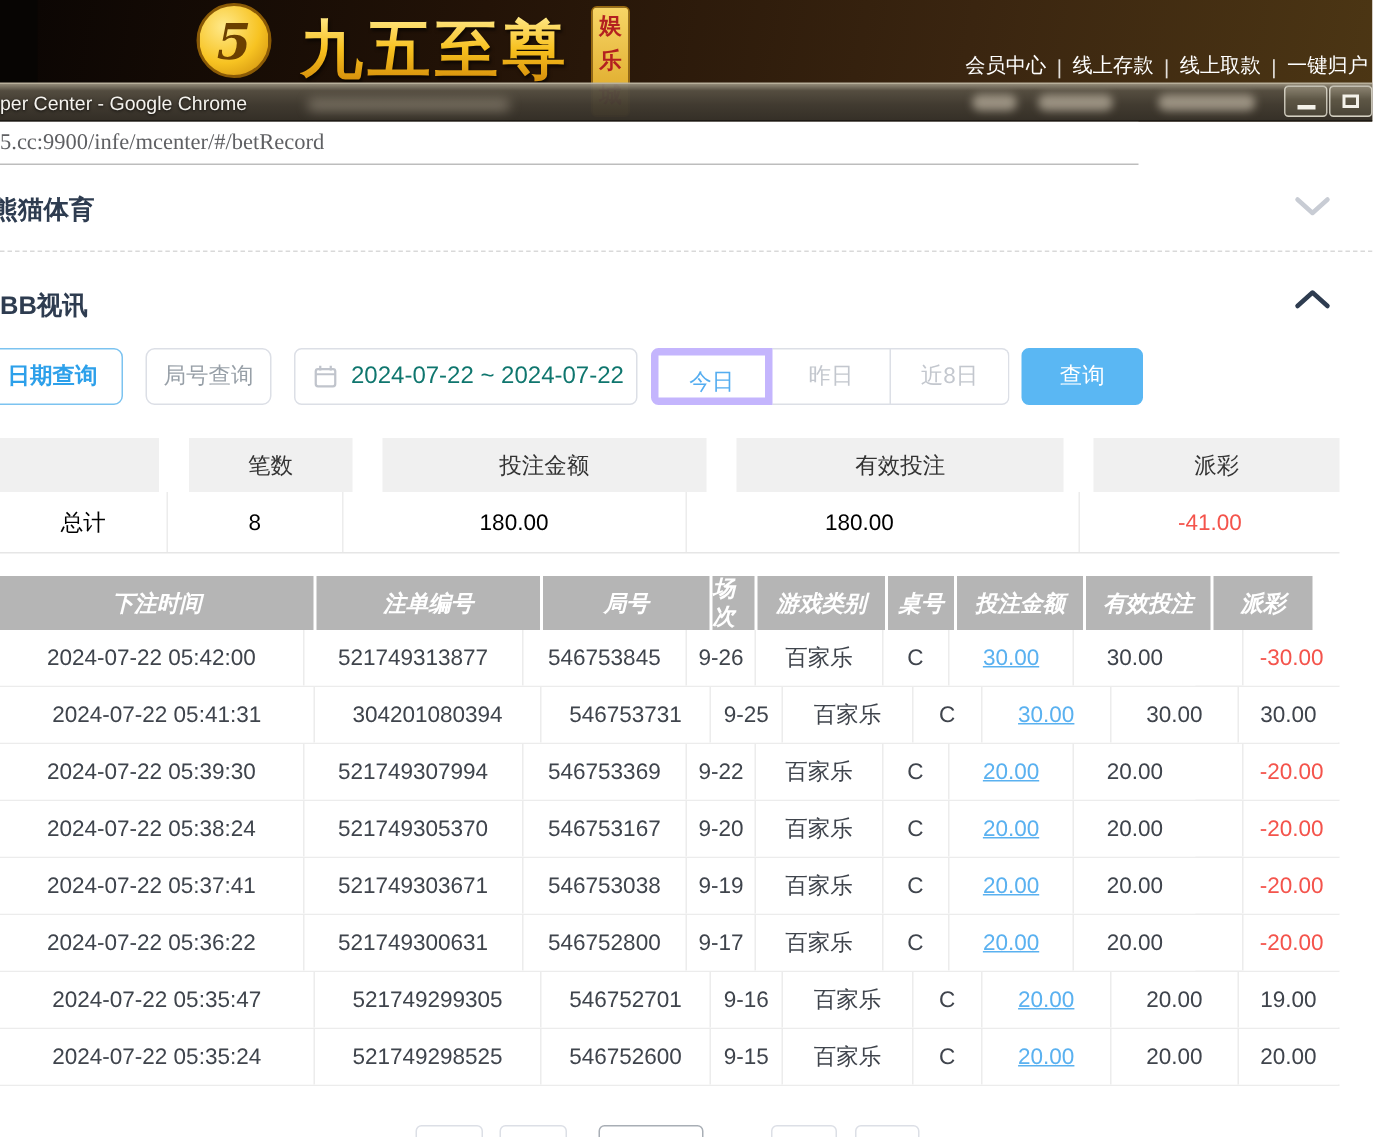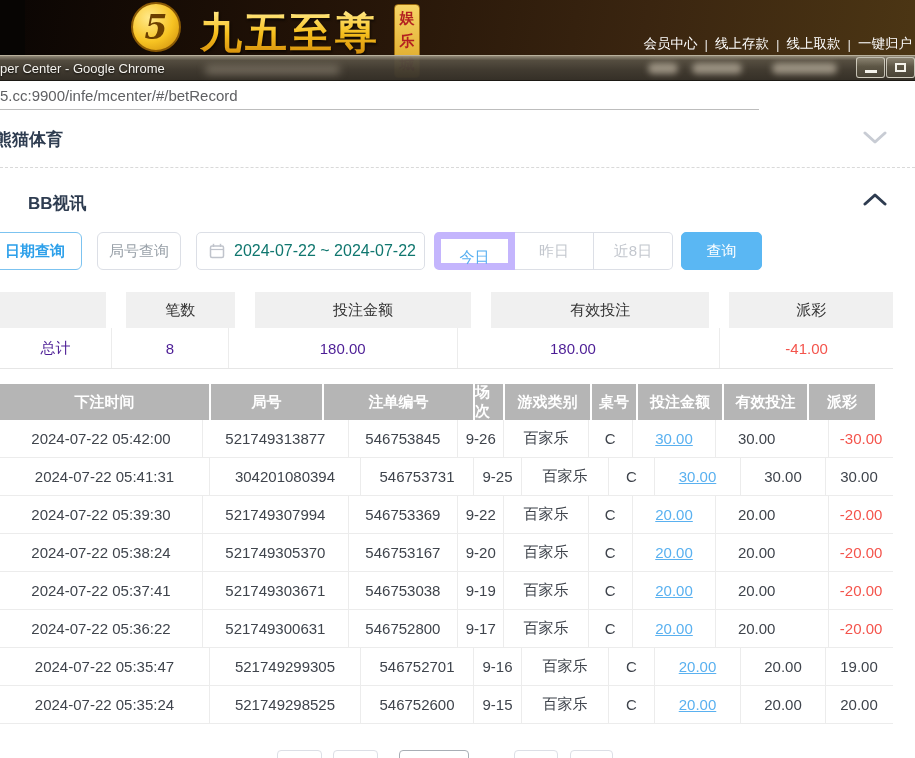--- a/index.html
+++ b/index.html
@@ -42,55 +42,55 @@
   .win-btn { position:absolute; top:1px; width:29px; height:21px; cursor:pointer;
     background:linear-gradient(180deg,#8a8270,#5d5645 45%,#4a4436);
     border:1px solid rgba(245,242,230,.7); border-radius:3px;
     display:flex; align-items:center; justify-content:center; }
   .win-btn.min { left:856px; }
   .win-btn.max { left:886px; }
   .glyph-min { display:block; width:12px; height:3px; background:#f4f2ea; margin-top:8px; }
   .glyph-max { display:block; width:11px; height:9px; border:2px solid #f4f2ea; }
   
   .urlbar { position:absolute; top:81px; left:0; width:759px; height:29px; z-index:2;
-    background:#fff; border-bottom:1px solid #bdbdbd; }
+    background:#fff; border-bottom:1px solid #bdbdbd;font-family:Liberation Serif, serif; }
   .url-text { position:absolute; left:0; top:6px; font-size:15px; color:#5f6063; white-space:nowrap; }
   
   .content { position:absolute; top:110px; left:0; width:915px; height:648px; background:#fff; z-index:2; }
   .section-label { position:absolute; font-size:17px; font-weight:bold; color:#2e3c50; white-space:nowrap; }
   .chev { position:absolute; left:863px; cursor:pointer; }
   .dashed-divider { position:absolute; top:57px; left:0; width:915px; border-top:1px dashed #d9d9d9; }
   
   .filter-row { position:absolute; top:122px; left:0; width:915px; height:38px; }
   .btn { position:absolute; height:38px; background:#fff; border-radius:6px; text-align:center;
     line-height:36px; font-size:15px; cursor:pointer; }
   .btn-datequery { left:-12px; width:94px; border:1px solid #7cc3f0; color:#2da0ea; font-weight:bold; }
   .btn-roundquery { left:97px; width:84px; border:1px solid #dcdfe6; color:#98a0a8; }
   .date-input { position:absolute; left:196px; width:229px; height:38px; border:1px solid #dcdfe6;
     border-radius:5px; background:#fff; display:flex; align-items:center; cursor:pointer; }
   .date-input .cal { margin:0 9px 0 12px; display:flex; }
   .date-input .dtxt { font-size:16px; color:#0f766e; white-space:nowrap; }
   .seg { position:absolute; top:0; height:38px; background:#fff; text-align:center; line-height:36px;
     font-size:15px; cursor:pointer; }
-  .seg-today { left:434px; width:81px; border:7px solid #c4b5fd; color:#54adf0; border-radius:5px 0 0 5px; z-index:2; }
+  .seg-today { left:434px; width:81px; border:5px solid #c4b5fd; color:#54adf0; border-radius:5px 0 0 5px; z-index:2; }
   .seg-yday  { left:515px; width:79px; border:1px solid #dcdfe6; border-left:none; color:#c3c7ce; }
   .seg-8day  { left:594px; width:79px; border:1px solid #dcdfe6; border-left:none; color:#c3c7ce; border-radius:0 5px 5px 0; }
   .btn-search { left:681px; width:81px; background:#5ab7f3; border:1px solid #5ab7f3; color:#fff; border-radius:5px; }
   
   .summary { position:absolute; top:182px; left:0; width:893px; }
   .sum-h { display:flex; gap:20px; }
   .sum-h .c { height:36px; background:#f0f0f0; color:#333; display:flex; align-items:center; justify-content:center; }
   .sum-b { display:flex; border-bottom:1px solid #e6e6e6; }
-  .sum-b .c { height:40px; background:#fff; display:flex; align-items:center; justify-content:center; color:#4c1d95; }
+  .sum-b .c { height:40px; background:#fff; display:flex; align-items:center; justify-content:center; color:#000000; }
   .sum-b .c + .c { border-left:1px solid #ececec; }
   .sw0{width:115px}.sw1{width:119px}.sw2{width:235px}.sw3{width:238px}.sw4{width:178px}
   .sum-b .sw1{width:121px}.sum-b .sw2{width:237px}.sum-b .sw3{width:240px}.sum-b .sw4{width:180px}
   
   .bet-table { position:absolute; top:274px; left:0; width:893px; }
-  .th-row { display:flex; gap:2px; }
+  .th-row { display:flex; gap:2px;font-style:italic; }
   .th-row .c { height:36px; background:#b5b5b5; color:#fff; font-weight:600;
     display:flex; align-items:center; justify-content:center; }
   .tr { display:flex; height:38px; border-bottom:1px solid #ececec; }
   .tr .c { display:flex; align-items:center; justify-content:center; color:#3f444c; background:#fff; }
   .tr .c + .c { border-left:1px solid #ececec; }
   .w0{width:209px}.w1{width:149px}.w2{width:111px}.w3{width:28px}.w4{width:85px}.w5{width:44px}.w6{width:84px}.w7{width:83px}.w8{width:66px}
   .tr .w1{width:151px}.tr .w2{width:113px}.tr .w3{width:48px}.tr .w4{width:87px}.tr .w5{width:46px}.tr .w6{width:86px}.tr .w7{width:85px}.tr .w8{width:67px}
   .bet-link { color:#5ab1f0; text-decoration:underline; cursor:pointer; }
   .money.neg { color:#f4544c;margin-left:31px; }
   
@@ -142,21 +142,21 @@
 <div class="content">
 
   <div class="section-label" style="top:18px; left:-5px;">熊猫体育</div>
   <div class="chev" style="top:20px;">
     <svg width="24" height="15" viewBox="0 0 24 15">
       <polyline points="2,3 12,12 22,3" fill="none" stroke="#c8ccd4" stroke-width="3" stroke-linecap="round" stroke-linejoin="round"></polyline>
     </svg>
   </div>
   <div class="dashed-divider"></div>
 
-  <div class="section-label" style="top:82px; left:0;padding-left:28px;">BB视讯</div>
+  <div class="section-label" style="top:82px; left:0;">BB视讯</div>
   <div class="chev" style="top:82px;">
     <svg width="24" height="15" viewBox="0 0 24 15">
       <polyline points="2,12 12,3 22,12" fill="none" stroke="#2e3c50" stroke-width="3" stroke-linecap="round" stroke-linejoin="round"></polyline>
     </svg>
   </div>
 
   <div class="filter-row">
     <div class="btn btn-datequery">日期查询</div>
     <div class="btn btn-roundquery">局号查询</div>
     <div class="date-input">
@@ -189,22 +189,22 @@
       <div class="c sw1">8</div>
       <div class="c sw2">180.00</div>
       <div class="c sw3">180.00</div>
       <div class="c sw4 money neg">-41.00</div>
     </div>
   </div>
 
   <div class="bet-table">
     <div class="th-row">
       <div class="c w0">下注时间</div>
+      <div class="c w1">注单编号</div>
       <div class="c w2">局号</div>
-      <div class="c w1">注单编号</div>
       <div class="c w3">场次</div>
       <div class="c w4">游戏类别</div>
       <div class="c w5">桌号</div>
       <div class="c w6">投注金额</div>
       <div class="c w7">有效投注</div>
       <div class="c w8">派彩</div>
     </div>
 
       <div class="tr">
         <div class="c w0">2024-07-22 05:42:00</div>

